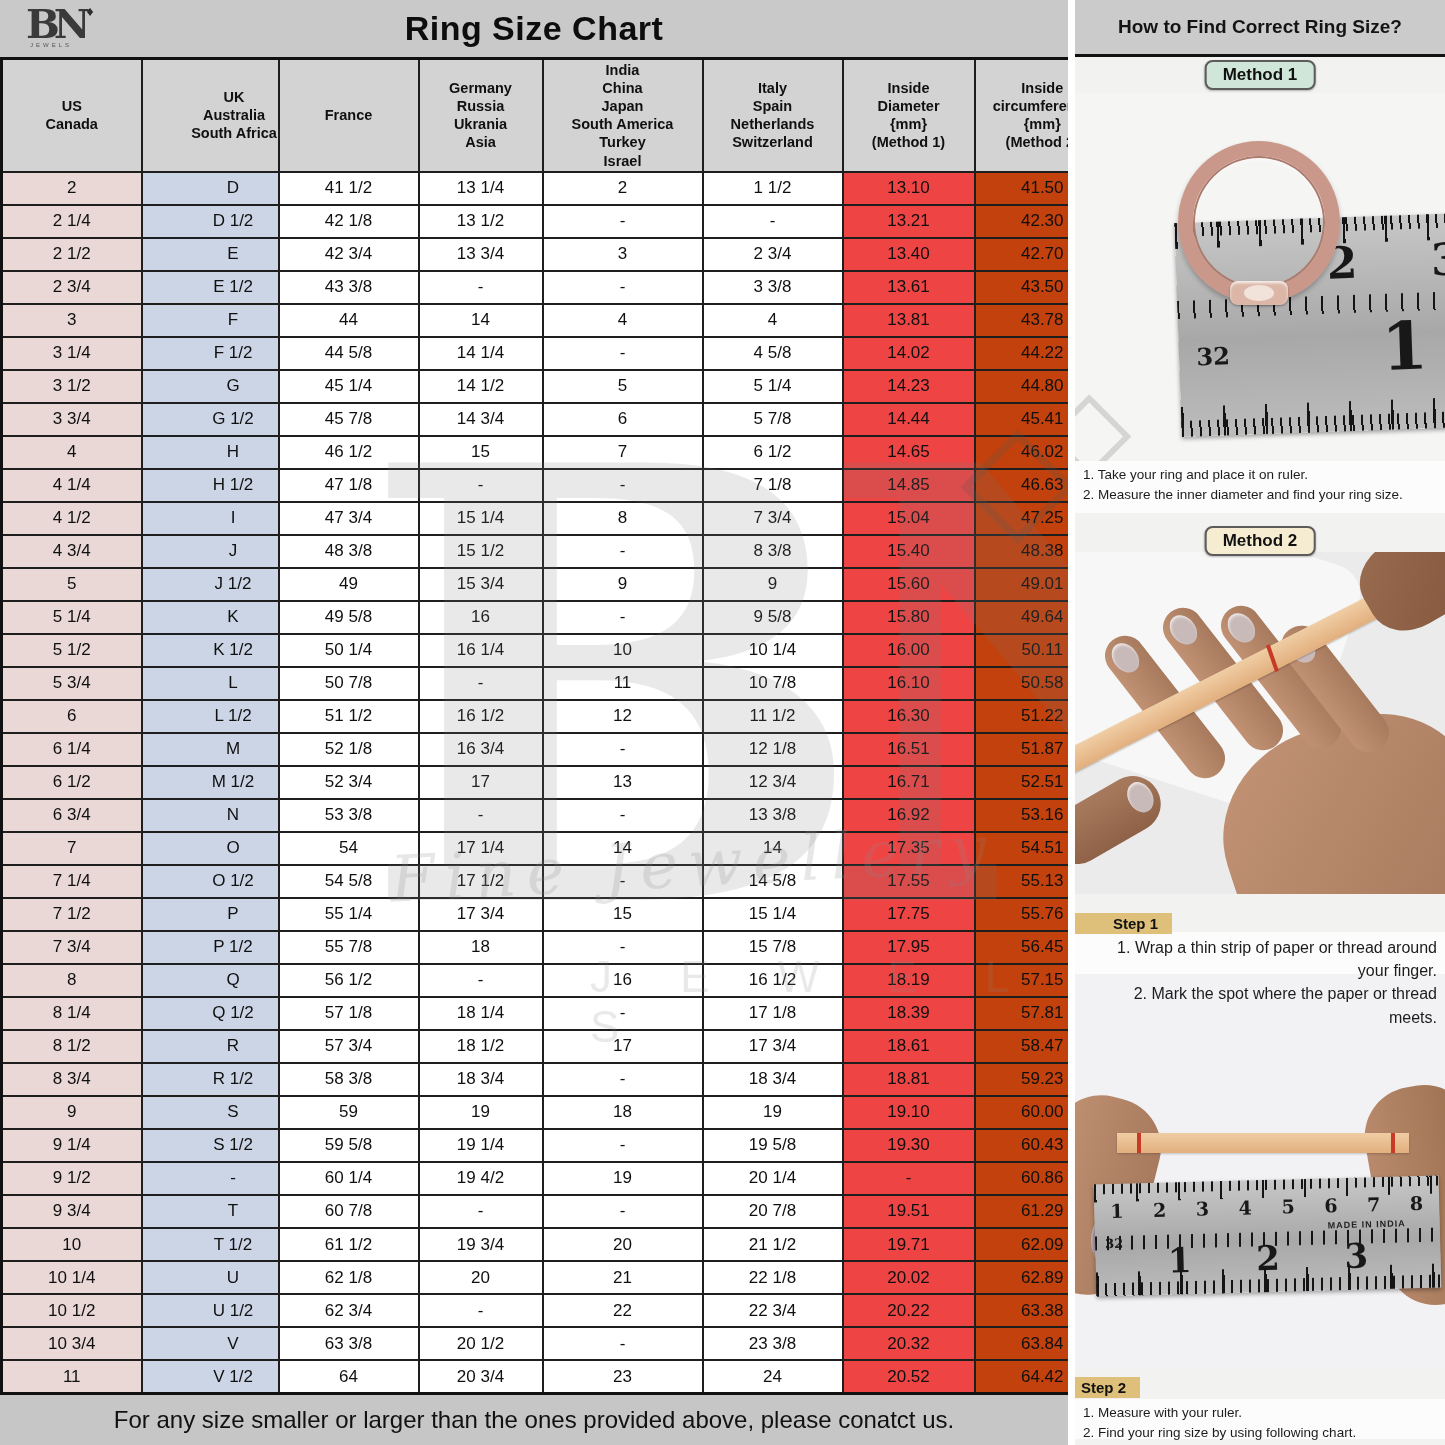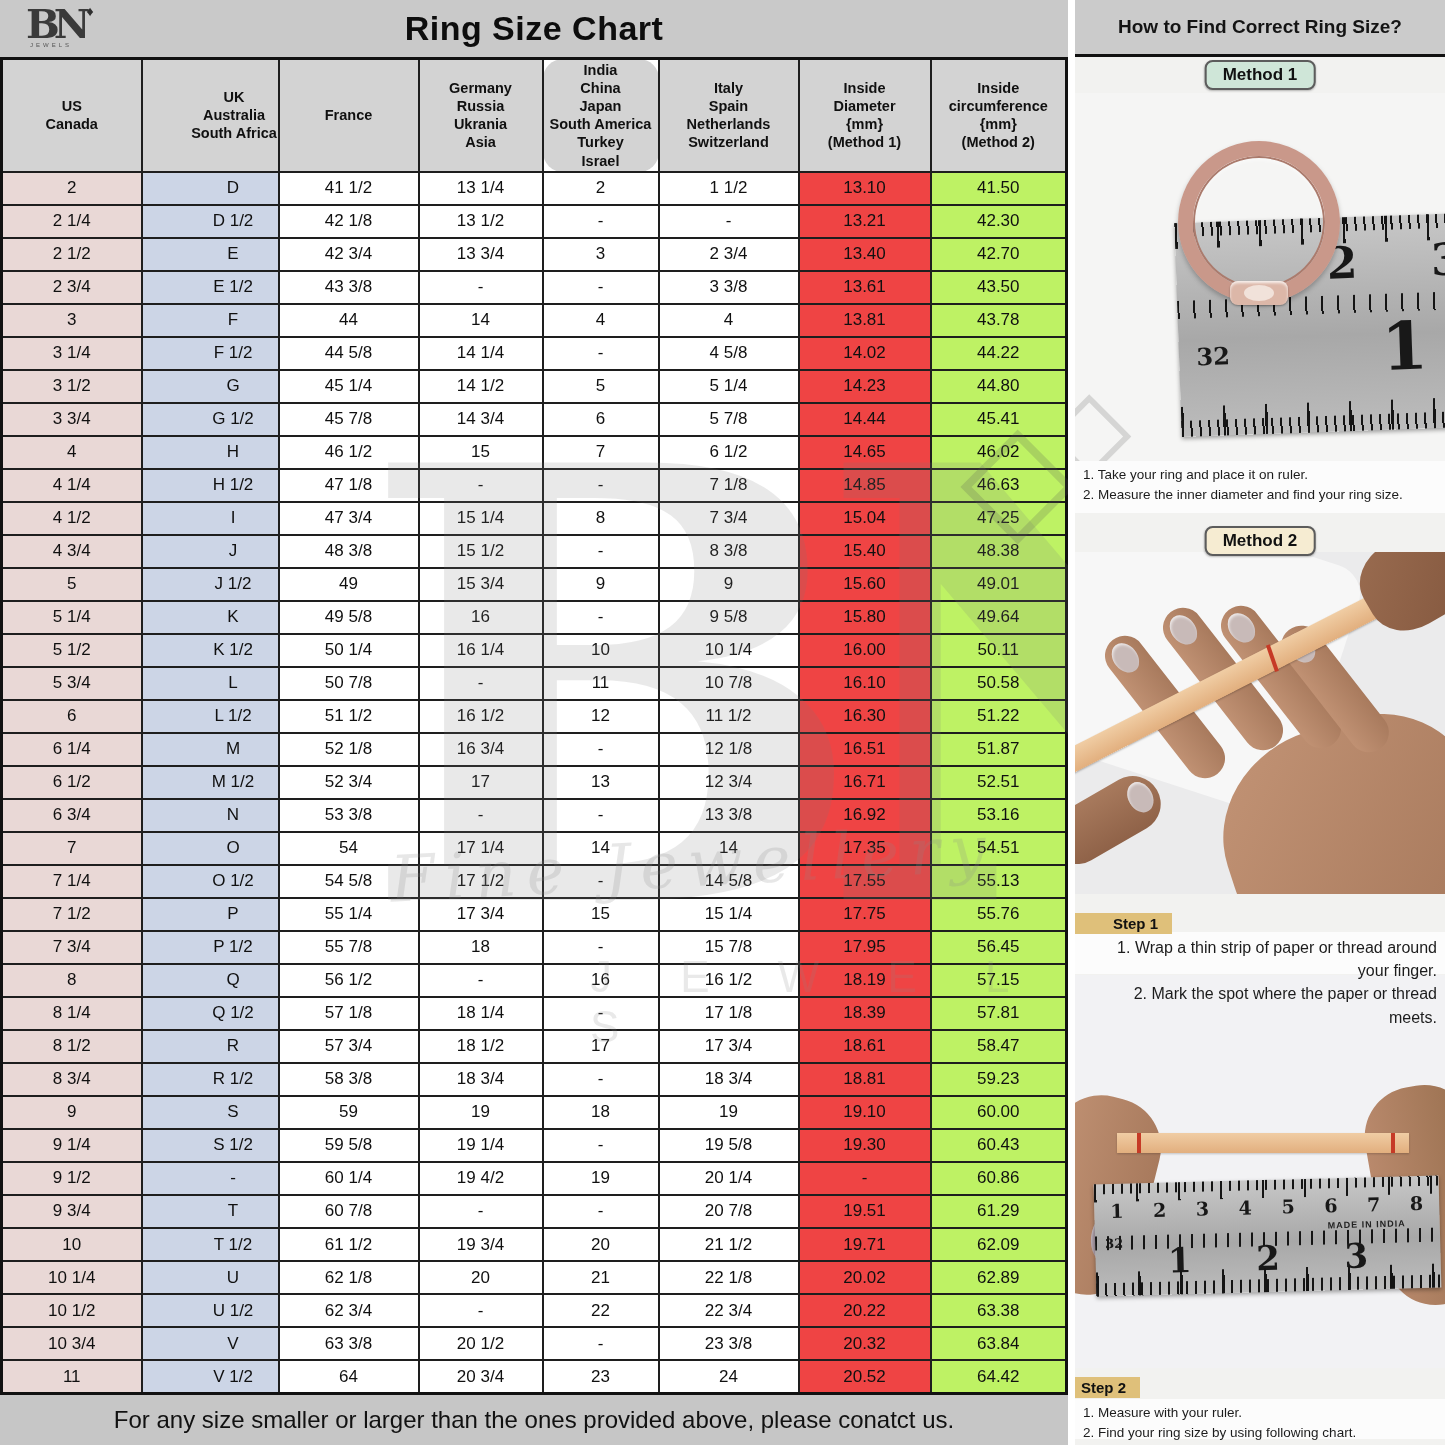--- a/index.html
+++ b/index.html
@@ -23,29 +23,29 @@
               border:3px solid #111; }
   .rst th, .rst td { border:2px solid #1e1e1e; text-align:center; vertical-align:middle;
                      color:#101010; }
   .rst thead tr { height:113px; background:#d3d3d3; }
   .rst th { font-size:14.5px; font-weight:bold; line-height:1.25; }
   .rst td { font-size:17px; font-weight:500; height:33px; padding:0 2px; }
   .rst th:nth-child(1), .rst td:nth-child(1) { width:140px; }
   .rst th:nth-child(2), .rst td:nth-child(2) { width:137px;padding-left:48px; }
   .rst th:nth-child(3), .rst td:nth-child(3) { width:140px; }
   .rst th:nth-child(4), .rst td:nth-child(4) { width:124px; }
-  .rst th:nth-child(5), .rst td:nth-child(5) { width:116px;border-radius:20px; }
+  .rst th:nth-child(5), .rst td:nth-child(5) { width:160px; }
   .rst th:nth-child(6), .rst td:nth-child(6) { width:140px; }
   .rst th:nth-child(7), .rst td:nth-child(7) { width:132px; }
   .rst th:nth-child(8), .rst td:nth-child(8) { width:136px; }
   .rst td.c0 { background:#e9d8d6; }
   .rst td.c1 { background:#ccd5e6; }
   .rst td.c2, .rst td.c3, .rst td.c4, .rst td.c5 { background:#ffffff; }
   .rst td.c6 { background:#ef4444; }
-  .rst td.c7 { background:#bef264; }
+  .rst td.c7 { background:#c2410c; }
 
   
   .watermark { position:absolute; left:0; top:0; width:1068px; height:1338px;
                pointer-events:none; overflow:hidden; }
   .wm-bn { position:absolute; left:360px; top:280px; font-family:"DejaVu Serif", serif;
            font-size:600px; font-weight:bold; color:#7a7a7a; opacity:.16; letter-spacing:-50px; }
   .wm-script { position:absolute; left:390px; top:770px; font-family:"DejaVu Serif", serif;
                font-style:italic; font-size:64px; color:#8a8a8a; opacity:.20;
                letter-spacing:10px; transform:rotate(-3deg); white-space:nowrap; }
   .wm-jewels { position:absolute; left:590px; top:895px; font-size:44px; color:#8a8a8a;

